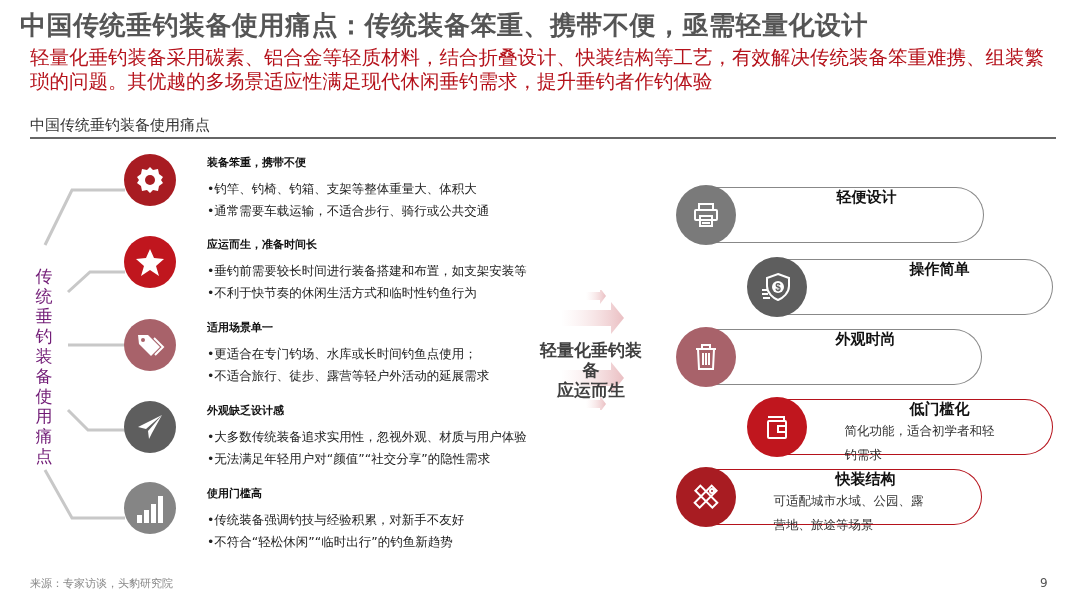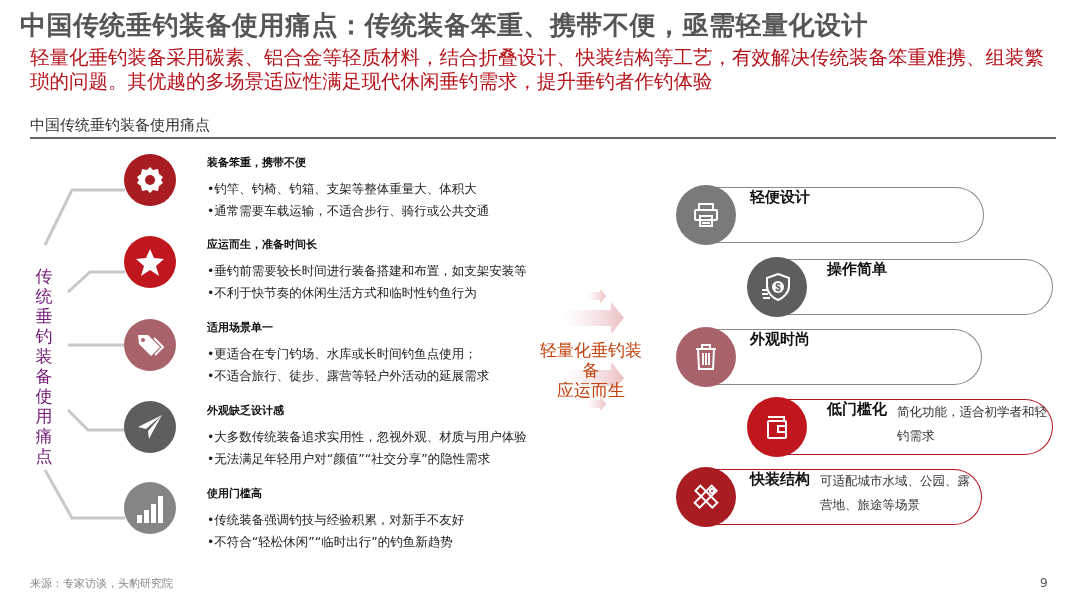--- a/index.html
+++ b/index.html
@@ -7,22 +7,22 @@
   body { position:relative; font-family:"DejaVu Sans","Liberation Sans",sans-serif; color:#333; }
   .abs { position:absolute; }
   .title { left:20px; top:8px; font-size:26px; font-weight:bold; color:#555555; letter-spacing:0.5px; white-space:nowrap; }
   .subtitle { left:30px; top:46px; width:1030px; font-size:19.5px; line-height:24px; color:#b5121b; }
   .section-head { left:30px; top:116px; font-size:15px; color:#333; }
   .rule { left:30px; top:137px; width:1026px; height:2px; background:#666; }
   .vlabel { left:34px; top:266px; width:20px; font-size:17px; line-height:20px; color:#701a75; text-align:center; }
   .pain-icon { width:52px; height:52px; border-radius:50%; display:flex; align-items:center; justify-content:center; }
   .pain-title { font-size:11px; font-weight:bold; color:#111; white-space:nowrap; }
   .pain-bullet { font-size:12.5px; color:#222; line-height:22px; white-space:nowrap; }
-  .center-text { left:536px; top:340px; width:110px; text-align:center; font-size:17px; font-weight:normal; color:#c2410c; line-height:20px; }
-  .pill { height:56px; border:1.5px solid #888; border-left:none; border-radius:0 28px 28px 0; display:flex; align-items:flex-start; }
+  .center-text { left:536px; top:340px; width:110px; text-align:center; font-size:17px; font-weight:bold; color:#404040; line-height:20px; }
+  .pill { height:56px; border:1.5px solid #888; border-left:none; border-radius:0 28px 28px 0; display:flex; align-items:center;flex-direction:column; }
   .pill.red { border-color:#b5121b; }
   .pill-title { font-size:15px; font-weight:bold; color:#111; white-space:nowrap; }
   .pill-desc { font-size:12.5px; color:#333; line-height:24px; }
   .sol-icon { width:60px; height:60px; border-radius:50%; display:flex; align-items:center; justify-content:center; }
   .footer-src { left:30px; top:576px; font-size:11px; color:#888; }
   .page-num { left:1040px; top:576px; font-size:12px; color:#555; }
   svg { display:block; }
 </style>
 </head>
 <body>
@@ -161,21 +161,21 @@
 <div class="abs sol-icon" style="left:747px;top:397px;background:#c0161e;">
   <svg width="28" height="28" viewBox="0 0 28 28" fill="none" stroke="#fff" stroke-width="2">
     <path d="M5 4 L21 4 L21 8"></path>
     <rect x="5" y="8" width="18" height="17" rx="1"></rect>
     <rect x="15" y="13" width="8" height="6"></rect>
   </svg>
 </div>
 
 <div class="abs pill red" style="left:706px;top:469px;width:276px;">
   <span class="pill-title" style="margin-left:44px;">快装结构</span>
-  <span class="pill-desc" style="margin-left:10px;width:150px;font-family:Liberation Mono, monospace;">可适配城市水域、公园、露营地、旅途等场景</span>
+  <span class="pill-desc" style="margin-left:10px;width:150px;">可适配城市水域、公园、露营地、旅途等场景</span>
 </div>
 <div class="abs sol-icon" style="left:676px;top:467px;background:#a81c22;">
   <svg width="32" height="32" viewBox="0 0 32 32" fill="none" stroke="#fff" stroke-width="2">
     <rect x="4" y="12" width="24" height="7" transform="rotate(45 16 16)"></rect>
     <rect x="4" y="12" width="24" height="7" transform="rotate(-45 16 16)"></rect>
     <circle cx="22" cy="10" r="2"></circle>
   </svg>
 </div>
 
 <div class="abs footer-src">来源：专家访谈，头豹研究院</div>

